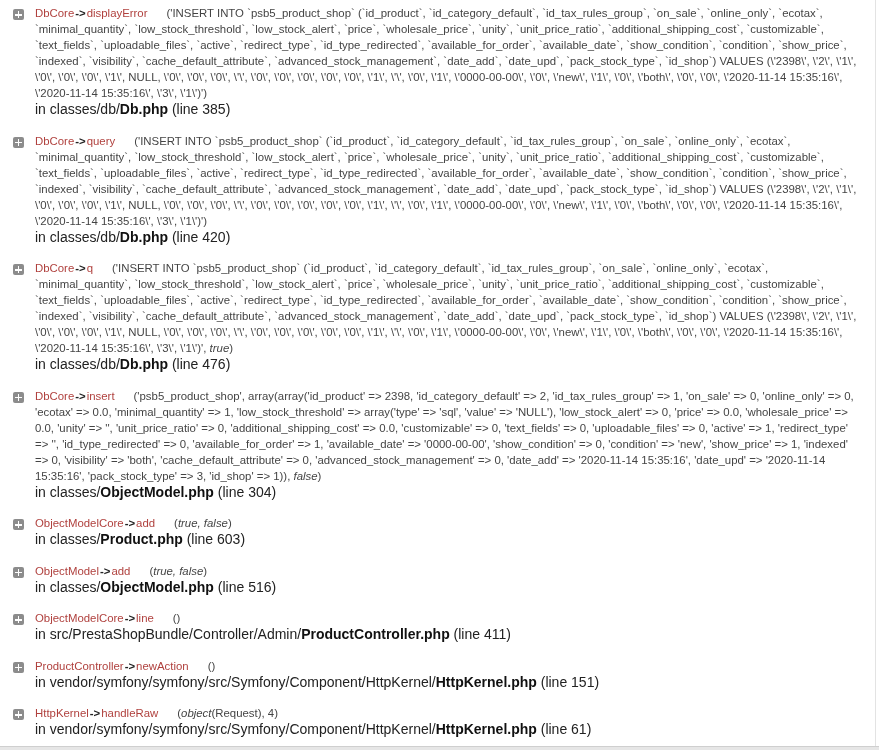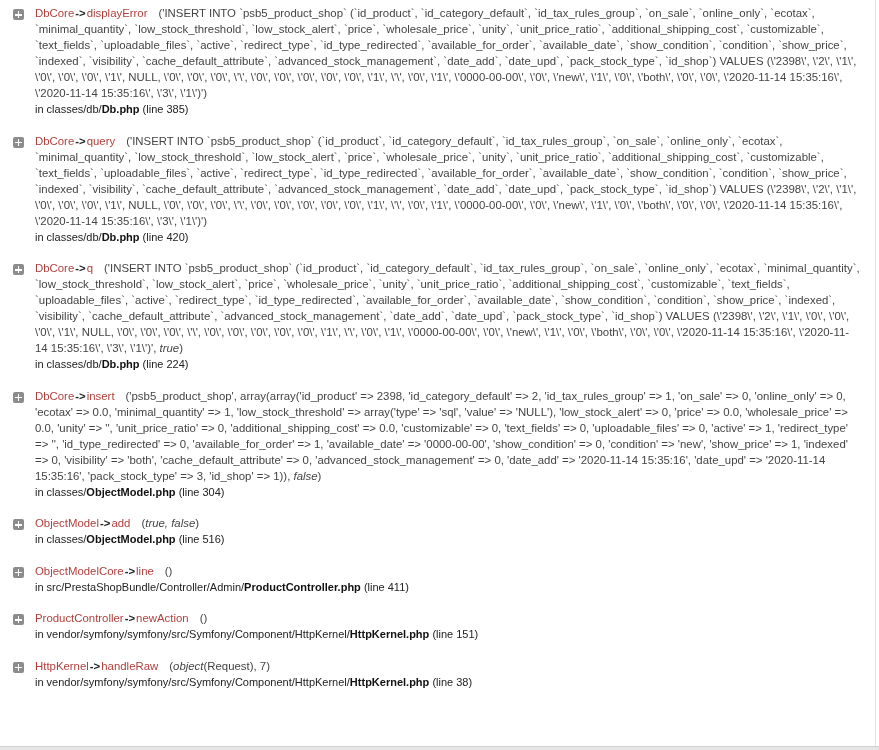--- a/index.html
+++ b/index.html
@@ -15,23 +15,23 @@
     background: #8c8c8c; border-radius: 2px; cursor: pointer;
   }
   .toggle::before, .toggle::after { content: ""; position: absolute; background: #fff; }
   .toggle::before { left: 2px; top: 5px; width: 7px; height: 1.6px; }
   .toggle::after { left: 4.7px; top: 2.3px; width: 1.6px; height: 7px; }
   .cls { color: #b0413e; }
   .arrow { color: #222; font-weight: bold; margin: 0 1px; }
   .method { color: #b0413e; font-weight: normal; }
   .args { color: #444; }
   .args i { }
-  .loc { color: #222; font-size: 11px; }
+  .loc { color: #222; font-size: 14px; }
   .loc b { font-weight: bold; color: #111; }
-  .gap { margin-left: 11px; }
+  .gap { margin-left: 19px; }
   .scrollbar-track { position: absolute; right: 3px; top: 0; width: 1px; height: 746px; background: #e3e3e3; }
   .bottom-line { position: absolute; left: 0; top: 746px; width: 879px; height: 4px; background: #e6e6e6; border-top: 1px solid #cfcfcf; }
 </style>
 </head>
 <body>
 
 <ol class="trace">
   <li class="frame">
     <span class="toggle"></span>
     <div><span class="cls">DbCore</span><span class="arrow">-&gt;</span><span class="method">displayError</span><span class="args gap"><span>('INSERT INTO `psb5_product_shop` (`id_product`, `id_category_default`, `id_tax_rules_group`, `on_sale`, `online_only`, `ecotax`, `minimal_quantity`, `low_stock_threshold`, `low_stock_alert`, `price`, `wholesale_price`, `unity`, `unit_price_ratio`, `additional_shipping_cost`, `customizable`, `text_fields`, `uploadable_files`, `active`, `redirect_type`, `id_type_redirected`, `available_for_order`, `available_date`, `show_condition`, `condition`, `show_price`, `indexed`, `visibility`, `cache_default_attribute`, `advanced_stock_management`, `date_add`, `date_upd`, `pack_stock_type`, `id_shop`) VALUES (\'2398\', \'2\', \'1\', \'0\', \'0\', \'0\', \'1\', NULL, \'0\', \'0\', \'0\', \'\', \'0\', \'0\', \'0\', \'0\', \'0\', \'1\', \'\', \'0\', \'1\', \'0000-00-00\', \'0\', \'new\', \'1\', \'0\', \'both\', \'0\', \'0\', \'2020-11-14 15:35:16\', \'2020-11-14 15:35:16\', \'3\', \'1\')')</span><i></i><span></span></span></div>
@@ -40,29 +40,34 @@
 
   <li class="frame">
     <span class="toggle"></span>
     <div><span class="cls">DbCore</span><span class="arrow">-&gt;</span><span class="method">query</span><span class="args gap"><span>('INSERT INTO `psb5_product_shop` (`id_product`, `id_category_default`, `id_tax_rules_group`, `on_sale`, `online_only`, `ecotax`, `minimal_quantity`, `low_stock_threshold`, `low_stock_alert`, `price`, `wholesale_price`, `unity`, `unit_price_ratio`, `additional_shipping_cost`, `customizable`, `text_fields`, `uploadable_files`, `active`, `redirect_type`, `id_type_redirected`, `available_for_order`, `available_date`, `show_condition`, `condition`, `show_price`, `indexed`, `visibility`, `cache_default_attribute`, `advanced_stock_management`, `date_add`, `date_upd`, `pack_stock_type`, `id_shop`) VALUES (\'2398\', \'2\', \'1\', \'0\', \'0\', \'0\', \'1\', NULL, \'0\', \'0\', \'0\', \'\', \'0\', \'0\', \'0\', \'0\', \'0\', \'1\', \'\', \'0\', \'1\', \'0000-00-00\', \'0\', \'new\', \'1\', \'0\', \'both\', \'0\', \'0\', \'2020-11-14 15:35:16\', \'2020-11-14 15:35:16\', \'3\', \'1\')')</span><i></i><span></span></span></div>
     <div class="loc"><span>in classes/db/</span><b>Db.php</b> <span>(line 420)</span></div>
   </li>
 
   <li class="frame">
     <span class="toggle"></span>
     <div><span class="cls">DbCore</span><span class="arrow">-&gt;</span><span class="method">q</span><span class="args gap"><span>('INSERT INTO `psb5_product_shop` (`id_product`, `id_category_default`, `id_tax_rules_group`, `on_sale`, `online_only`, `ecotax`, `minimal_quantity`, `low_stock_threshold`, `low_stock_alert`, `price`, `wholesale_price`, `unity`, `unit_price_ratio`, `additional_shipping_cost`, `customizable`, `text_fields`, `uploadable_files`, `active`, `redirect_type`, `id_type_redirected`, `available_for_order`, `available_date`, `show_condition`, `condition`, `show_price`, `indexed`, `visibility`, `cache_default_attribute`, `advanced_stock_management`, `date_add`, `date_upd`, `pack_stock_type`, `id_shop`) VALUES (\'2398\', \'2\', \'1\', \'0\', \'0\', \'0\', \'1\', NULL, \'0\', \'0\', \'0\', \'\', \'0\', \'0\', \'0\', \'0\', \'0\', \'1\', \'\', \'0\', \'1\', \'0000-00-00\', \'0\', \'new\', \'1\', \'0\', \'both\', \'0\', \'0\', \'2020-11-14 15:35:16\', \'2020-11-14 15:35:16\', \'3\', \'1\')', </span><i>true</i><span>)</span></span></div>
-    <div class="loc"><span>in classes/db/</span><b>Db.php</b> <span>(line 224)</span></div>
+    <div class="loc"><span>in classes/db/</span><b>Db.php</b> <span>(line 476)</span></div>
   </li>
 
   <li class="frame">
     <span class="toggle"></span>
     <div><span class="cls">DbCore</span><span class="arrow">-&gt;</span><span class="method">insert</span><span class="args gap"><span>('psb5_product_shop', array(array('id_product' =&gt; 2398, 'id_category_default' =&gt; 2, 'id_tax_rules_group' =&gt; 1, 'on_sale' =&gt; 0, 'online_only' =&gt; 0, 'ecotax' =&gt; 0.0, 'minimal_quantity' =&gt; 1, 'low_stock_threshold' =&gt; array('type' =&gt; 'sql', 'value' =&gt; 'NULL'), 'low_stock_alert' =&gt; 0, 'price' =&gt; 0.0, 'wholesale_price' =&gt; 0.0, 'unity' =&gt; '', 'unit_price_ratio' =&gt; 0, 'additional_shipping_cost' =&gt; 0.0, 'customizable' =&gt; 0, 'text_fields' =&gt; 0, 'uploadable_files' =&gt; 0, 'active' =&gt; 1, 'redirect_type' =&gt; '', 'id_type_redirected' =&gt; 0, 'available_for_order' =&gt; 1, 'available_date' =&gt; '0000-00-00', 'show_condition' =&gt; 0, 'condition' =&gt; 'new', 'show_price' =&gt; 1, 'indexed' =&gt; 0, 'visibility' =&gt; 'both', 'cache_default_attribute' =&gt; 0, 'advanced_stock_management' =&gt; 0, 'date_add' =&gt; '2020-11-14 15:35:16', 'date_upd' =&gt; '2020-11-14 15:35:16', 'pack_stock_type' =&gt; 3, 'id_shop' =&gt; 1)), </span><i>false</i><span>)</span></span></div>
     <div class="loc"><span>in classes/</span><b>ObjectModel.php</b> <span>(line 304)</span></div>
   </li>
 
+  <li class="frame">
+    <span class="toggle"></span>
+    <div><span class="cls">ObjectModelCore</span><span class="arrow">-&gt;</span><span class="method">add</span><span class="args gap"><span>(</span><i>true, false</i><span>)</span></span></div>
+    <div class="loc"><span>in classes/</span><b>Product.php</b> <span>(line 603)</span></div>
+  </li>
 
   <li class="frame">
     <span class="toggle"></span>
     <div><span class="cls">ObjectModel</span><span class="arrow">-&gt;</span><span class="method">add</span><span class="args gap"><span>(</span><i>true, false</i><span>)</span></span></div>
     <div class="loc"><span>in classes/</span><b>ObjectModel.php</b> <span>(line 516)</span></div>
   </li>
 
   <li class="frame">
     <span class="toggle"></span>
     <div><span class="cls">ObjectModelCore</span><span class="arrow">-&gt;</span><span class="method">line</span><span class="args gap"><span>()</span><i></i><span></span></span></div>
@@ -70,22 +75,22 @@
   </li>
 
   <li class="frame">
     <span class="toggle"></span>
     <div><span class="cls">ProductController</span><span class="arrow">-&gt;</span><span class="method">newAction</span><span class="args gap"><span>()</span><i></i><span></span></span></div>
     <div class="loc"><span>in vendor/symfony/symfony/src/Symfony/Component/HttpKernel/</span><b>HttpKernel.php</b> <span>(line 151)</span></div>
   </li>
 
   <li class="frame">
     <span class="toggle"></span>
-    <div><span class="cls">HttpKernel</span><span class="arrow">-&gt;</span><span class="method">handleRaw</span><span class="args gap"><span>(</span><i>object</i><span>(Request), 7)</span></span></div>
-    <div class="loc"><span>in vendor/symfony/symfony/src/Symfony/Component/HttpKernel/</span><b>HttpKernel.php</b> <span>(line 38)</span></div>
+    <div><span class="cls">HttpKernel</span><span class="arrow">-&gt;</span><span class="method">handleRaw</span><span class="args gap"><span>(</span><i>object</i><span>(Request), 4)</span></span></div>
+    <div class="loc"><span>in vendor/symfony/symfony/src/Symfony/Component/HttpKernel/</span><b>HttpKernel.php</b> <span>(line 61)</span></div>
   </li>
 
   <li class="frame">
 
     <div class="loc"><span></span><b></b> <span></span></div>
   </li>
 </ol>
 
 <div class="scrollbar-track"></div>
 <div class="bottom-line"></div>

